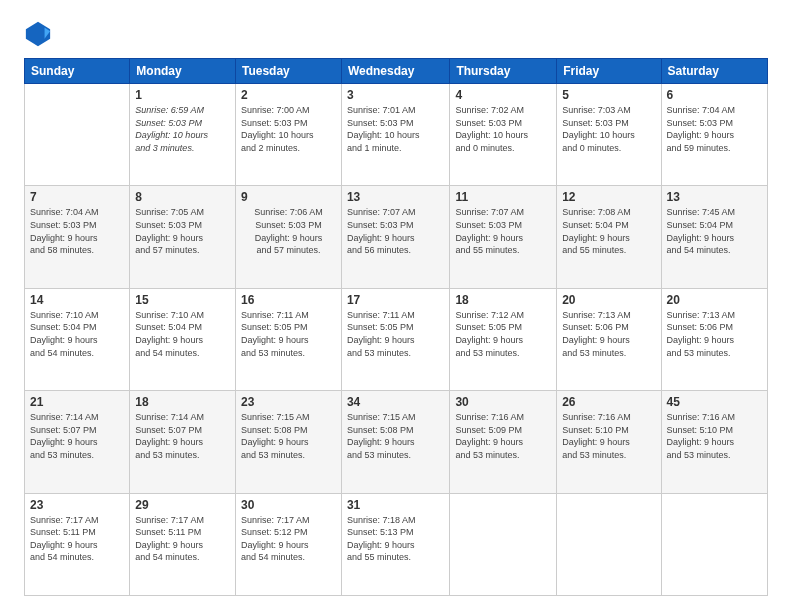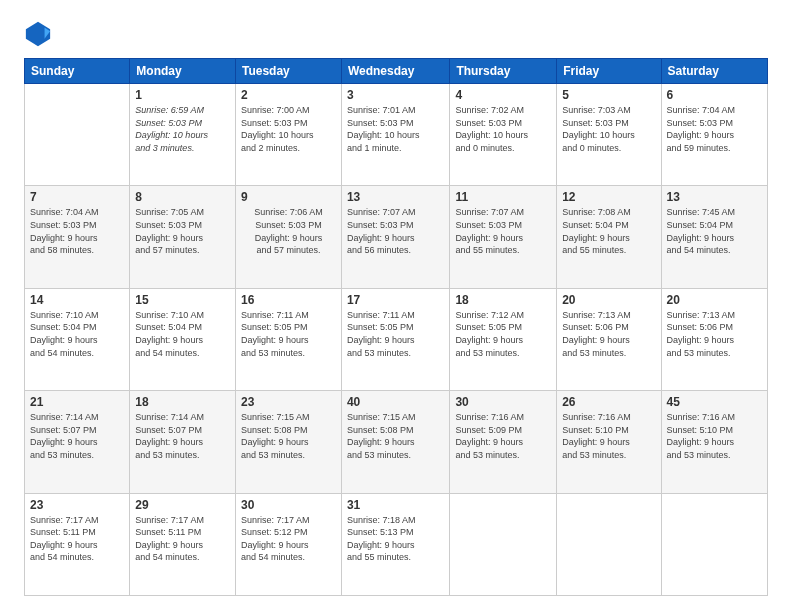--- a/index.html
+++ b/index.html
@@ -302,21 +302,21 @@
 and 53 minutes.</div>
           </td>
           <td>
             <span class="day-number">23</span>
             <div class="day-info" style="white-space: pre-line;">Sunrise: 7:15 AM
 Sunset: 5:08 PM
 Daylight: 9 hours
 and 53 minutes.</div>
           </td>
           <td>
-            <span class="day-number">40</span>
+            <span class="day-number">34</span>
             <div class="day-info" style="white-space: pre-line;">Sunrise: 7:15 AM
 Sunset: 5:08 PM
 Daylight: 9 hours
 and 53 minutes.</div>
           </td>
           <td>
             <span class="day-number">30</span>
             <div class="day-info" style="white-space: pre-line;">Sunrise: 7:16 AM
 Sunset: 5:09 PM
 Daylight: 9 hours

